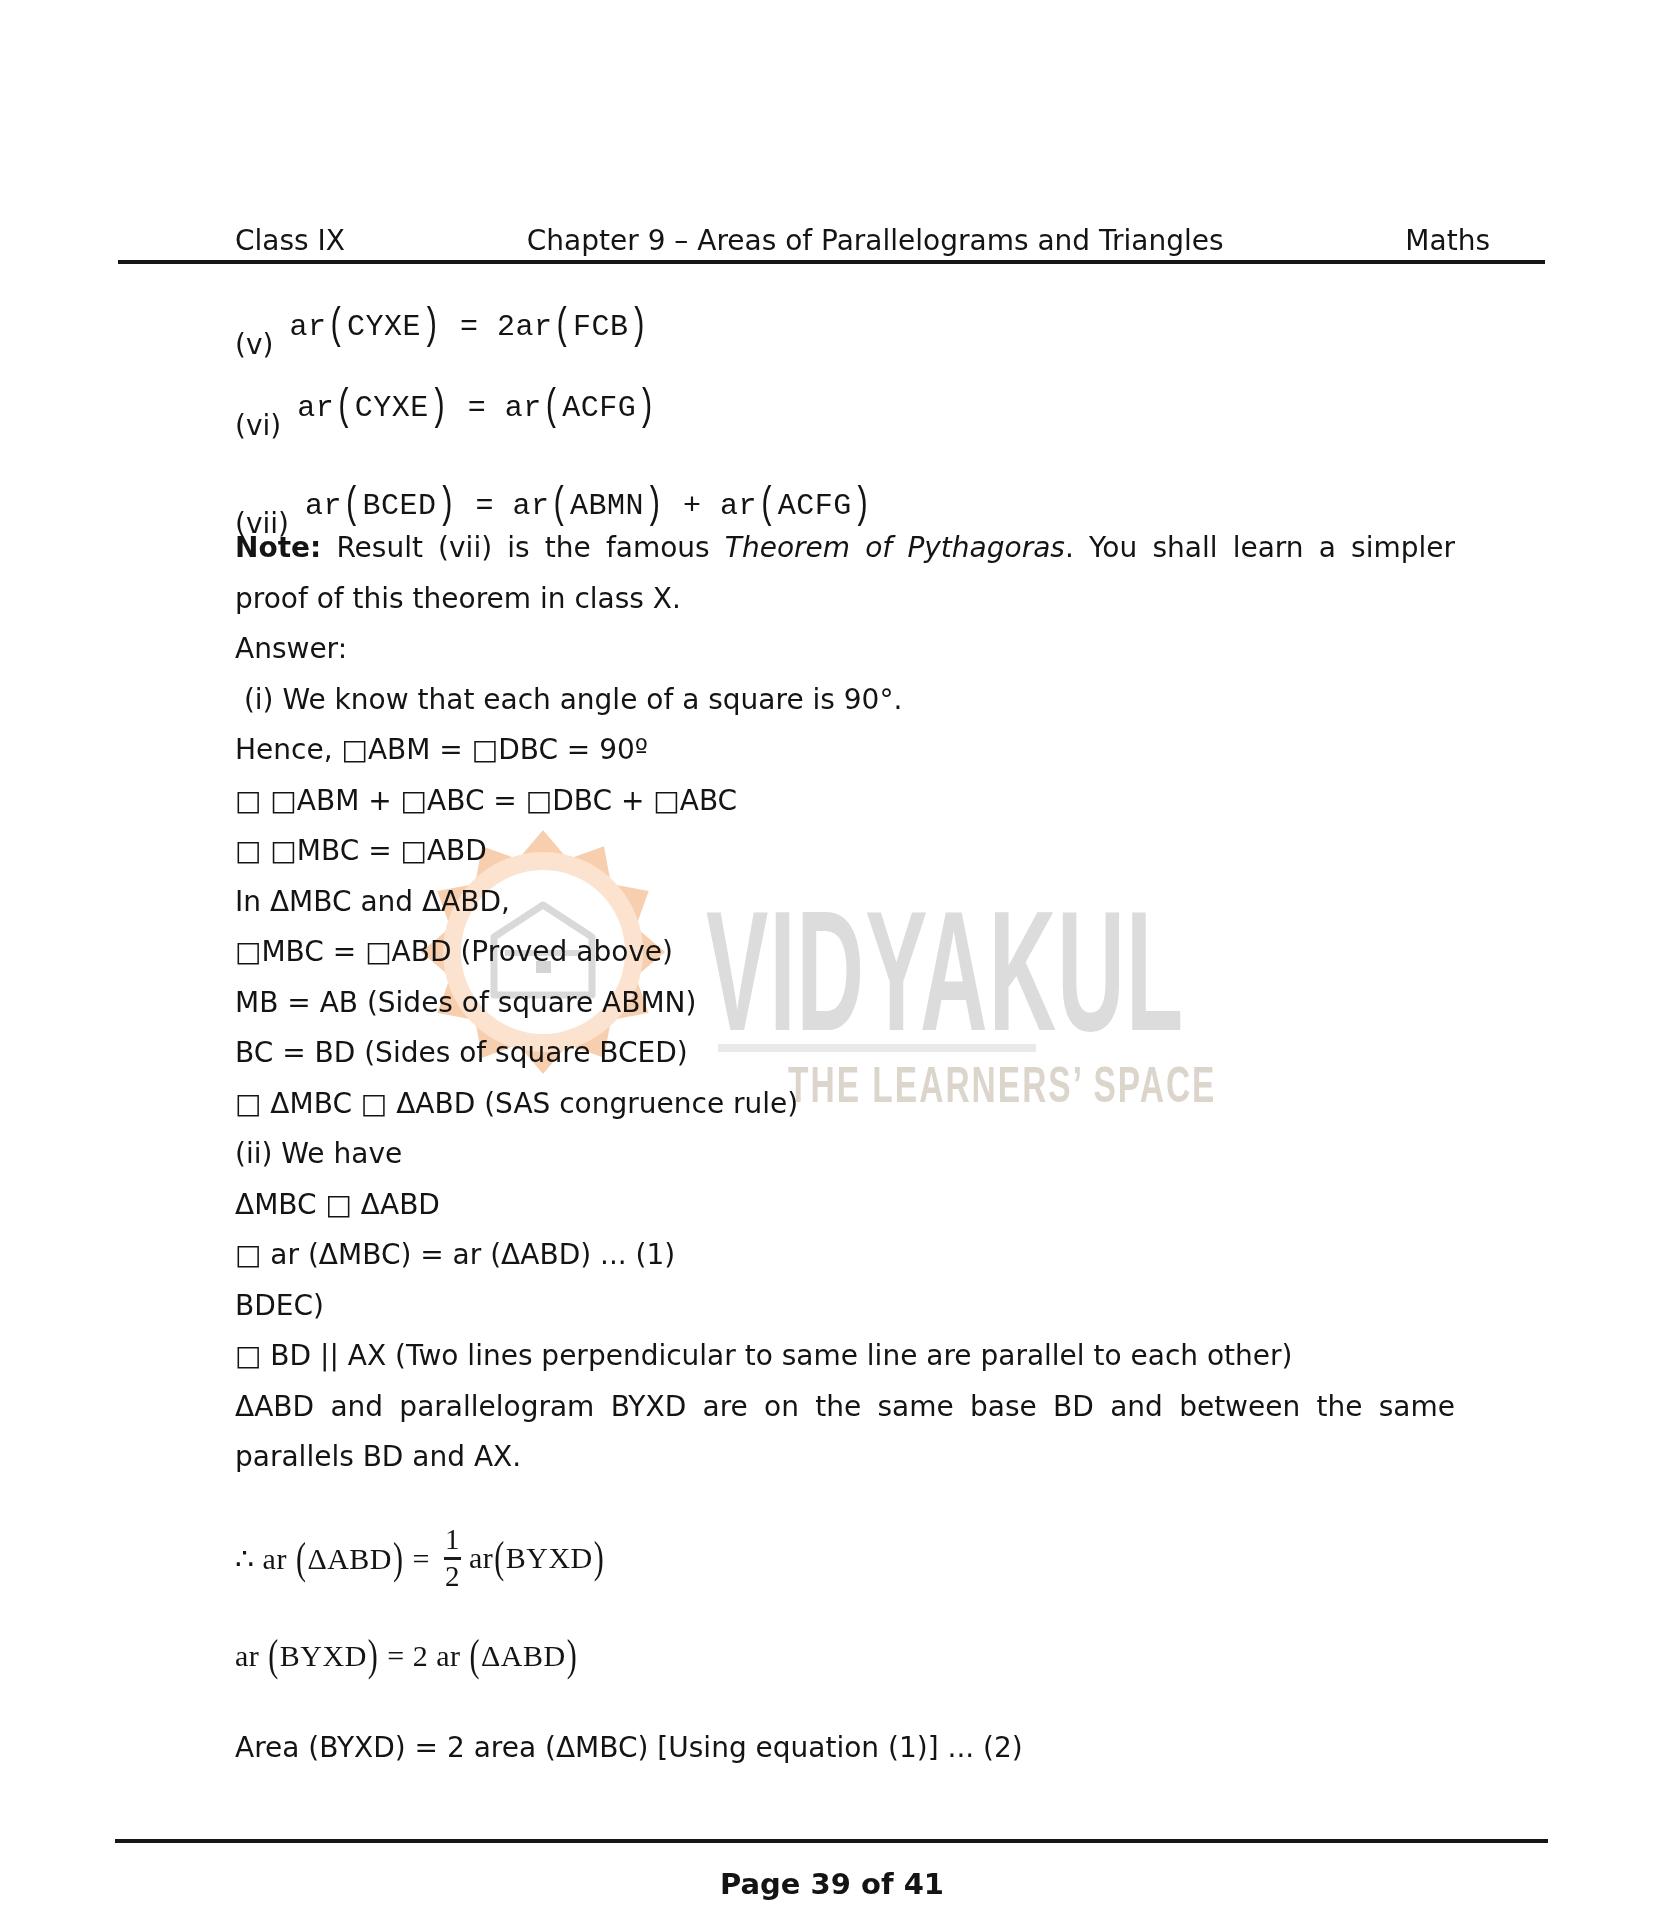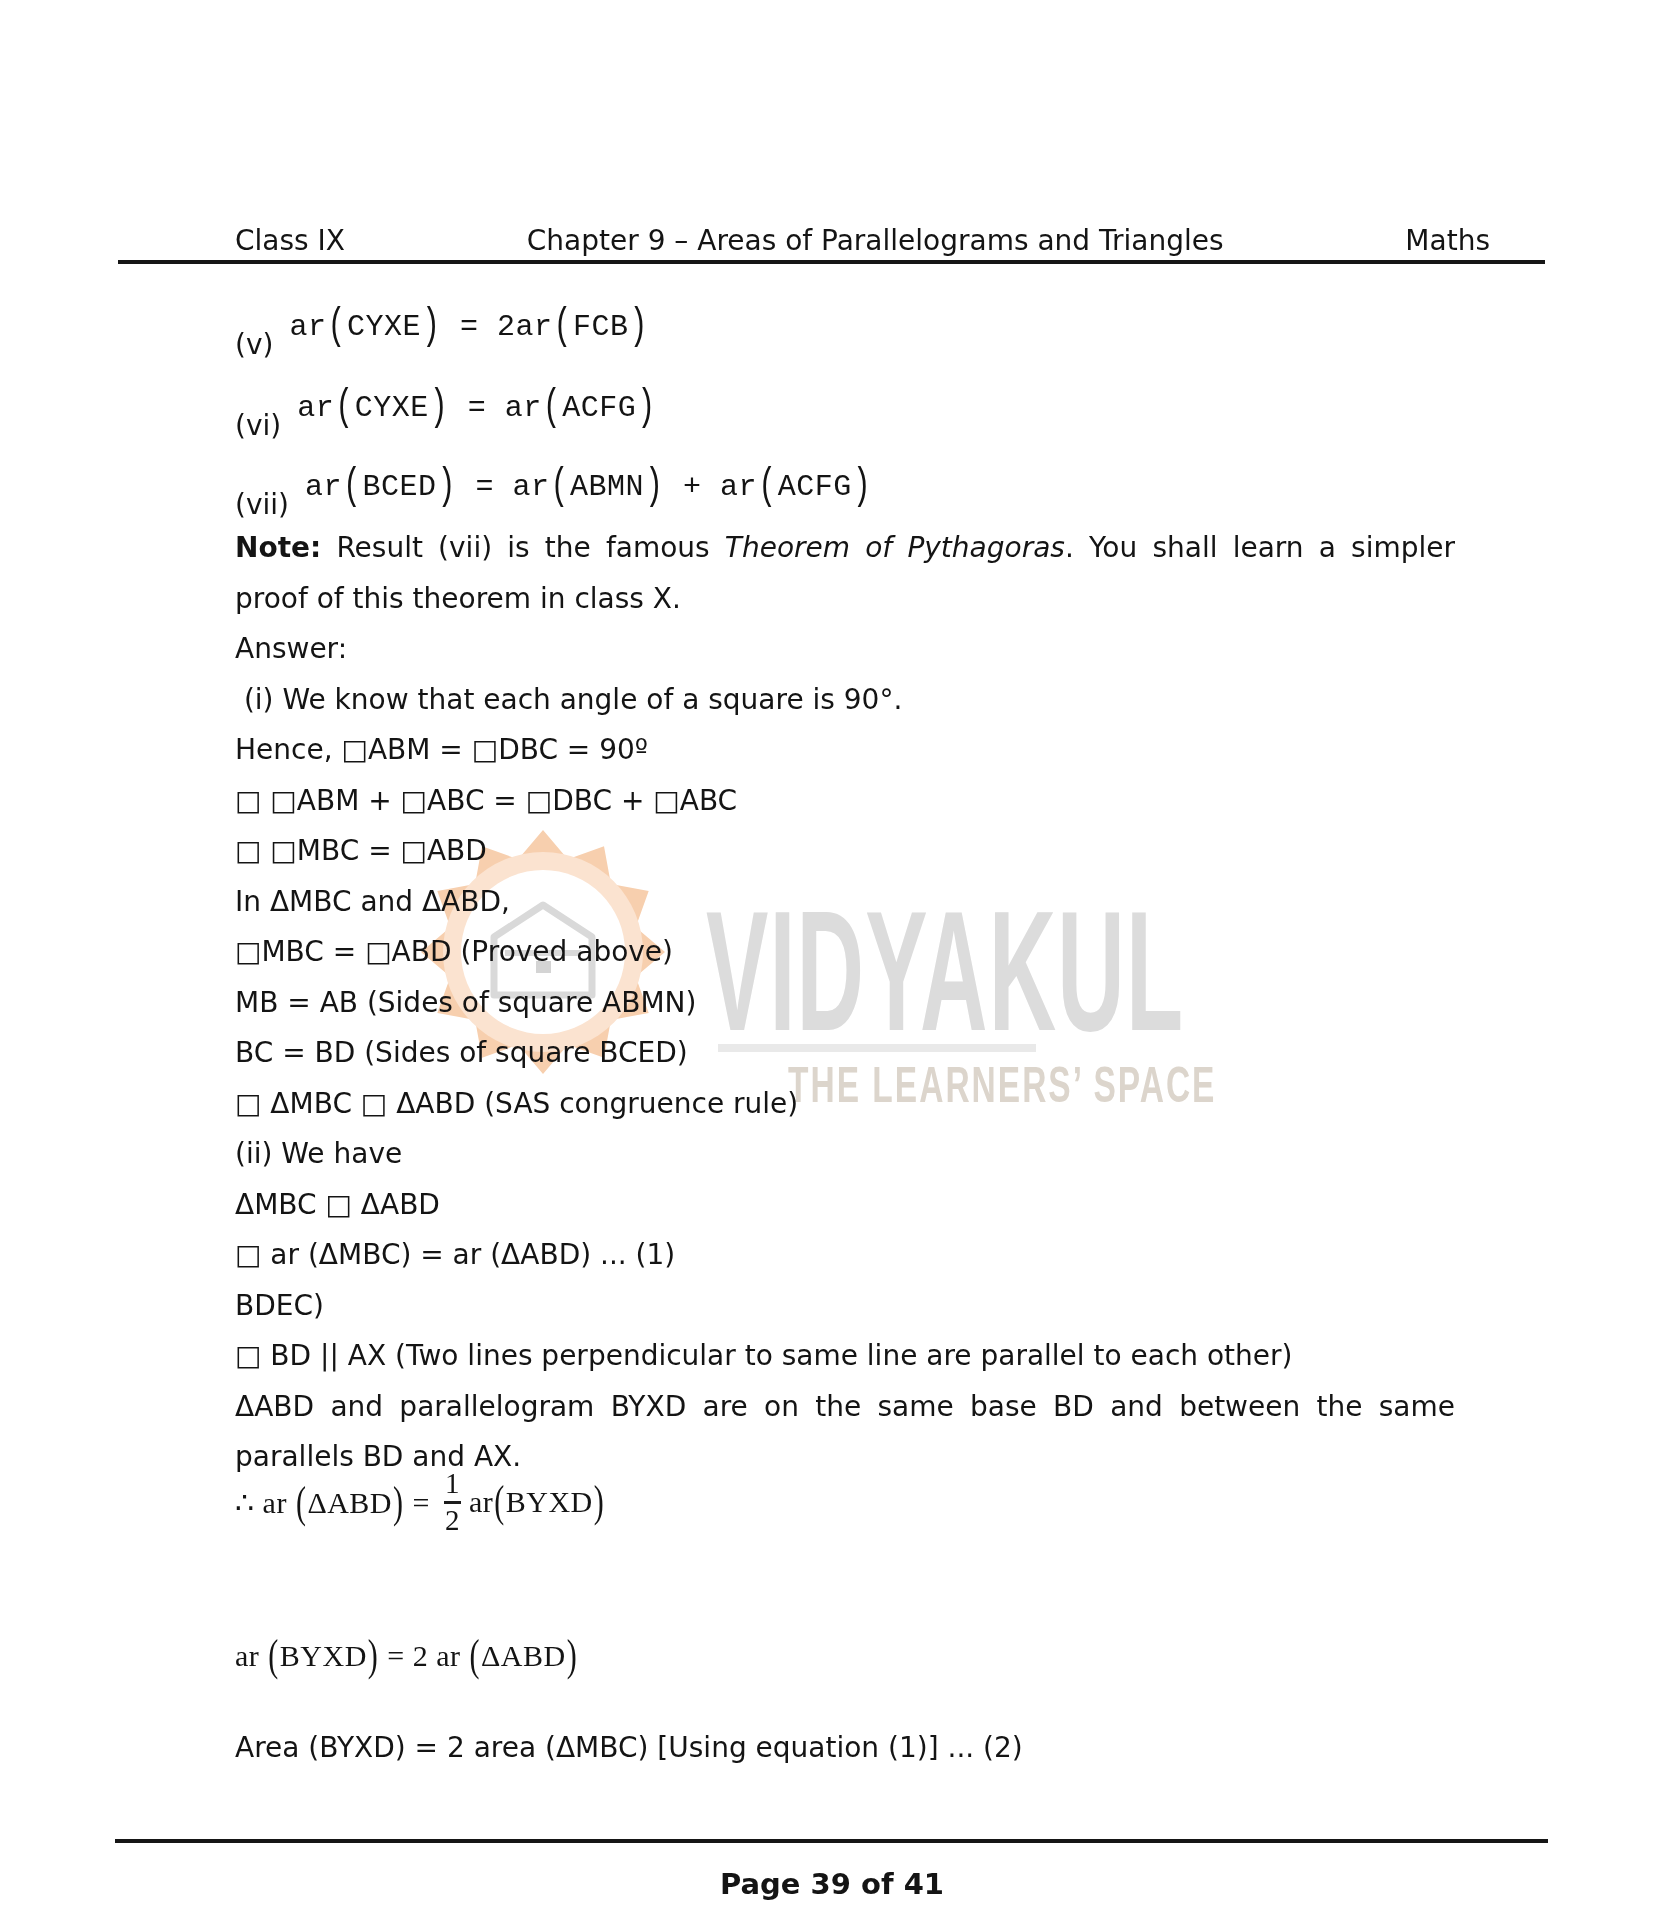--- a/index.html
+++ b/index.html
@@ -44,21 +44,21 @@
     position:absolute;left:0;right:0;top:1862px;height:44px;line-height:44px;
     text-align:center;font-size:29px;font-weight:700;z-index:2;
   }
   
   .eqrow{
     position:absolute;left:235px;height:64px;
     display:flex;align-items:flex-end;gap:16px;z-index:2;
   }
   .eqrow:nth-child(1){top:296px;}
   .eqrow:nth-child(2){top:377px;}
-  .eqrow:nth-child(3){top:456px;}
+  .eqrow:nth-child(3){top:475px;}
   .eqlabel{font-size:28px;line-height:30px;}
   .formula{
     font-family:Liberation Mono, monospace;
     font-size:30px;line-height:34px;margin-bottom:16px;
     letter-spacing:0.5px;white-space:nowrap;
   }
   .paren{display:inline-block;transform:scaleY(1.5);transform-origin:center 58%;padding:0 1px;}
   
   #body-lines{
     position:absolute;left:235px;width:1220px;top:523px;z-index:2;
@@ -68,21 +68,21 @@
   .tline.just{white-space:normal;text-align:justify;text-align-last:justify;}
   .tline .b{font-weight:700;}
   .tline .i{font-style:italic;}
   
   .mathline{
     position:absolute;left:235px;z-index:2;
     font-family:"Liberation Serif","DejaVu Serif",serif;
     font-size:30px;color:#141414;display:flex;align-items:center;
     letter-spacing:0.5px;white-space:pre;
   }
-  #therefore-line{top:1454px;height:96px;}
+  #therefore-line{top:1510px;height:96px;}
   #byxd-line{top:1634px;height:44px;}
   .frac{
     display:inline-flex;flex-direction:column;align-items:center;
     font-size:29px;line-height:1.1;margin:0 8px 0 6px;
   }
   .frac-bar{width:17px;height:3px;background:#1c1c1c;margin:1px 0;}
   #closing-line{
     position:absolute;left:235px;top:1691px;height:50px;line-height:50px;
     font-size:28px;z-index:2;margin-top:32px;
   }

